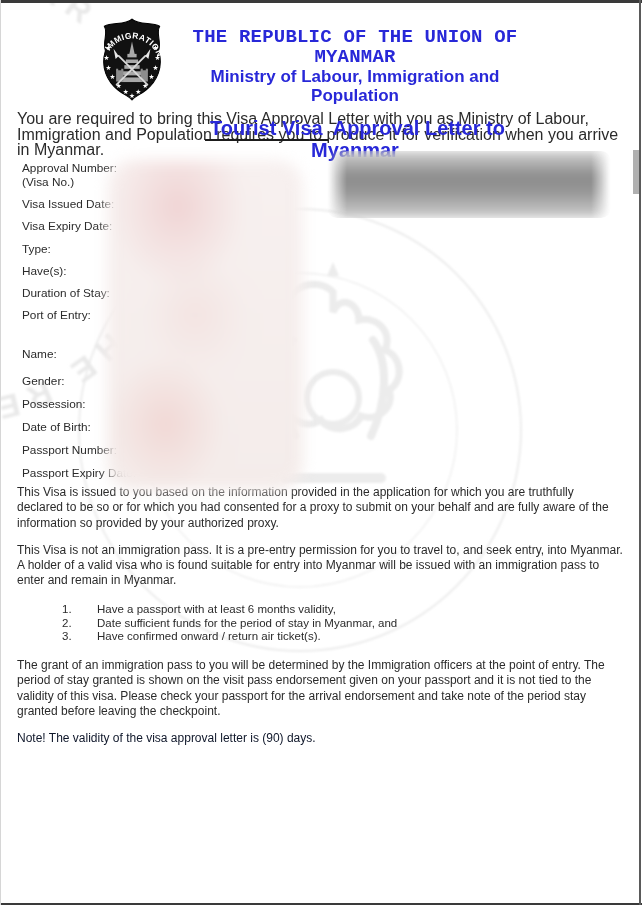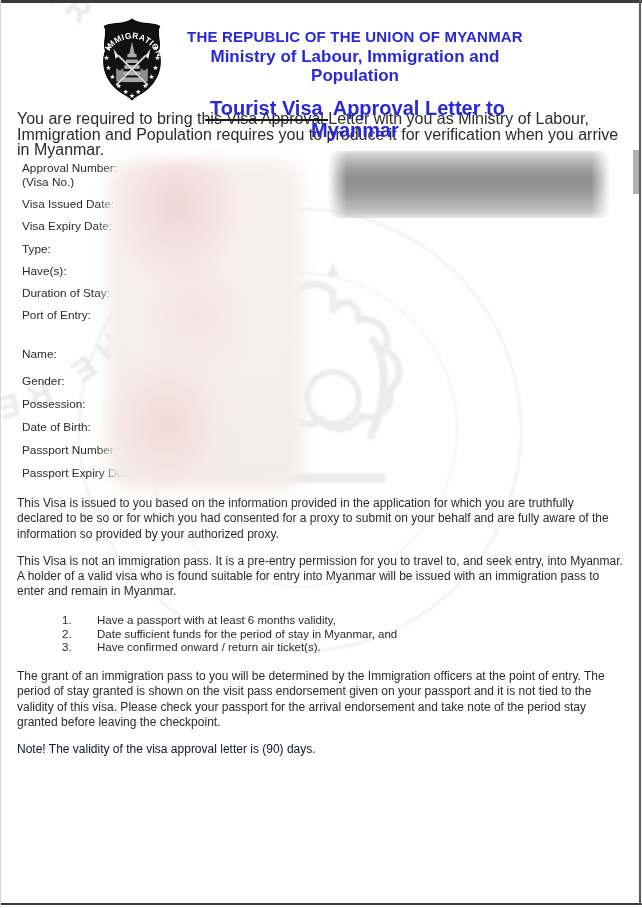--- a/index.html
+++ b/index.html
@@ -14,21 +14,21 @@
   .frame-right{position:absolute;left:639px;top:0;width:2px;height:905px;background:#5a5a5a;z-index:9;}
   .frame-left{position:absolute;left:0;top:0;width:1px;height:905px;background:#d6d6d6;z-index:9;}
   .scroll-thumb{position:absolute;left:633px;top:150px;width:6px;height:44px;background:#b0b0b0;z-index:10;}
 
   
   .watermark{position:absolute;left:0;top:0;z-index:0;pointer-events:none;}
 
   
   .badge{position:absolute;left:94px;top:17px;z-index:2;}
   .titles{position:absolute;left:172px;top:27px;width:366px;text-align:center;z-index:2;color:#2828d8;font-weight:bold;}
-  .t1{font-size:15px;line-height:20px;letter-spacing:.2px;}
+  .t1{font-size:19px;line-height:20px;letter-spacing:.2px;font-family:Liberation Mono, monospace;}
   .t2{font-size:17px;line-height:19px;}
   .t3{font-size:20px;line-height:19px;margin-top:14px;}
   .ul{border-bottom:2px solid #1c1c1c;padding:0 5px 1px 5px;margin-right:5px;display:inline-block;}
 
   .intro{position:absolute;left:17px;top:111px;width:604px;margin:0;font-size:16px;line-height:15.6px;z-index:1;}
 
   
   .fields{position:absolute;left:22px;z-index:1;font-size:11.8px;line-height:14px;}
   .g1{top:161px;}
   .g2{top:347px;}
@@ -48,21 +48,21 @@
   }
   .redaction-grey{
     position:absolute;left:327px;top:151px;width:284px;height:67px;z-index:3;
     border-radius:10px;filter:blur(5px);
     background:linear-gradient(180deg,#d2d2d2 0%,#8b8b8b 38%,#979797 62%,#d0d0d0 100%);
     -webkit-mask-image:linear-gradient(90deg,transparent 0,#000 7%,#000 93%,transparent 100%);
     mask-image:linear-gradient(90deg,transparent 0,#000 7%,#000 93%,transparent 100%);
   }
 
   
-  .bodytext{position:absolute;left:17px;top:487px;width:606px;z-index:1;padding-top:9px;font-size:12px;line-height:15.3px;}
+  .bodytext{position:absolute;left:17px;top:476px;width:606px;z-index:1;padding-top:9px;font-size:12px;line-height:15.3px;}
   .bodytext p{margin:0 0 12px 0;}
   .req{margin:14px 0 14px 45px;font-size:11.5px;line-height:13.8px;}
   .req-item{display:flex;}
   .req-num{width:35px;flex:0 0 35px;}
   .note{color:#0f172a;margin-top:1px;}
 </style>
 </head>
 <body>
 
 <div class="page">

